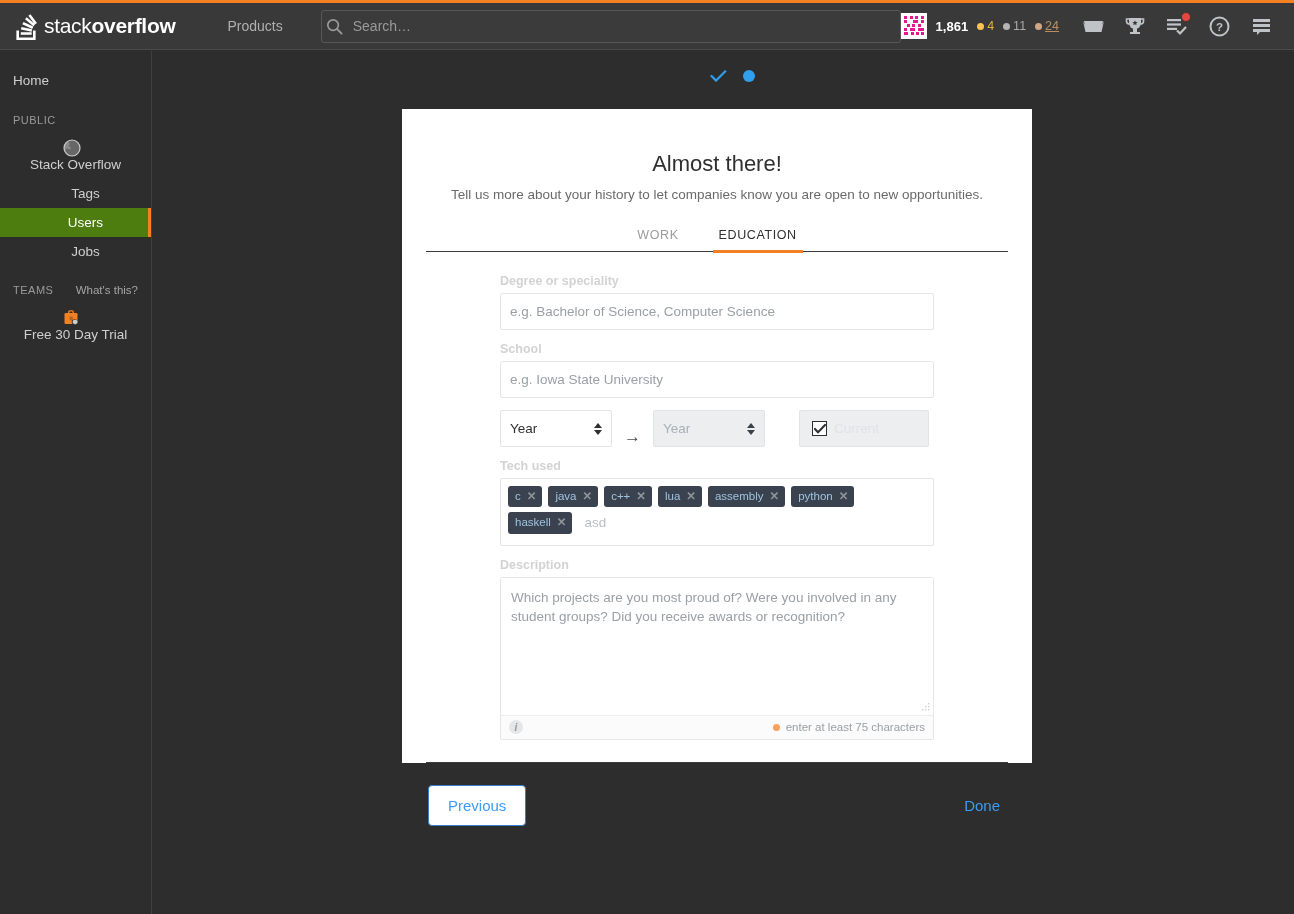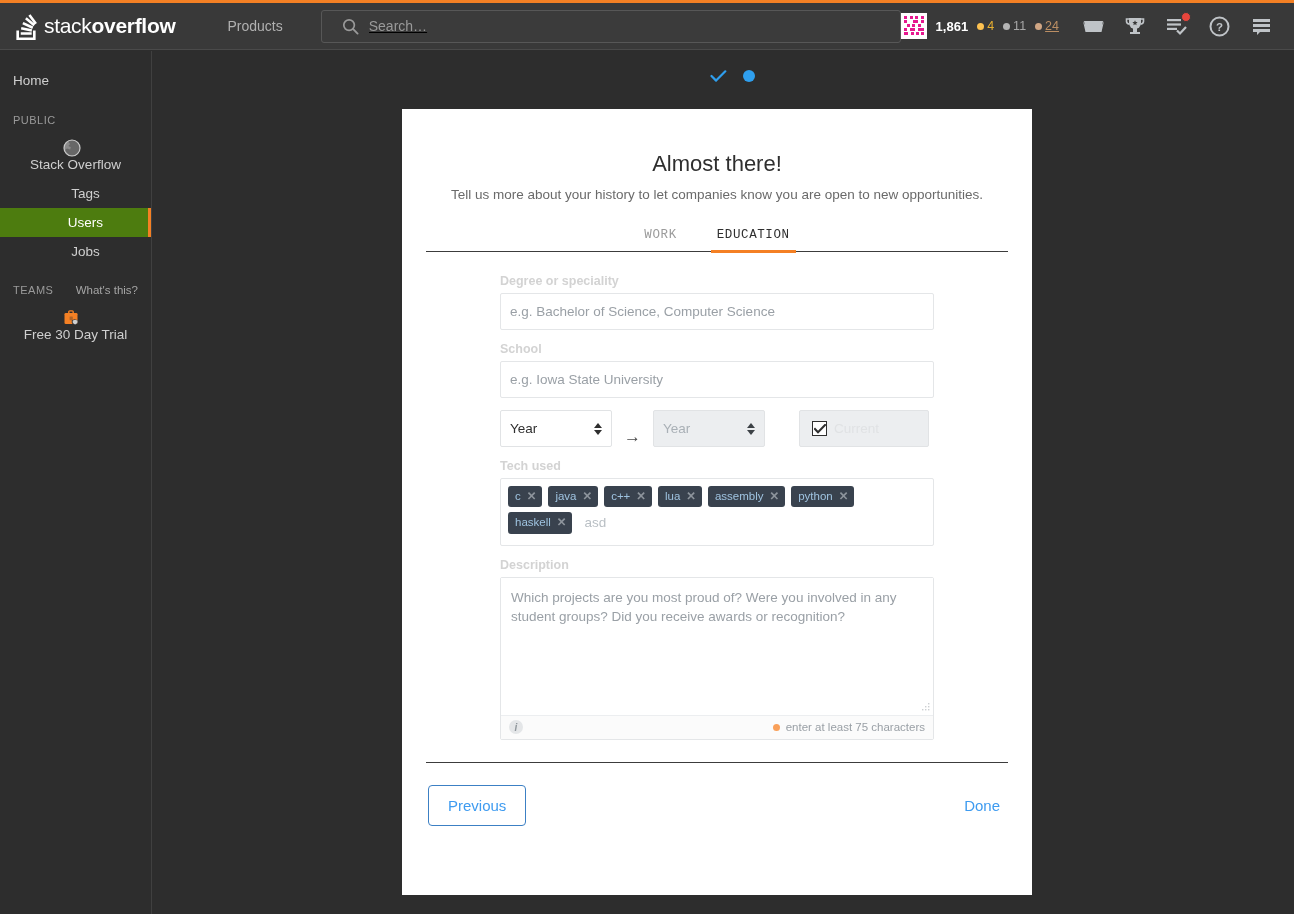--- a/index.html
+++ b/index.html
@@ -46,22 +46,21 @@
     padding: 8px 10px;
   }
 
   .search-wrap {
     margin-left: 28px;
     width: 622px; height: 33px;
     background: #3b3b3b;
     border: 1px solid #575757;
     border-radius: 3px;
     display: flex; align-items: center;
-    padding: 0 20px;
-    text-decoration: underline;
+    padding: 0 4px;
   }
   .search-icon { width: 17px; height: 17px; flex: 0 0 auto; margin-right: 8px; }
   .search-input {
     flex: 1; background: transparent; border: 0; outline: none;
     color: #d6d6d6; font-size: 14px;
     font-family: "Liberation Sans", sans-serif;
   }
   .search-input::placeholder { color: #9a9a9a; }
 
   .header-right {
@@ -145,39 +144,38 @@
   .progress-dots {
     position: absolute; top: 18px; left: 0; width: 1124px;
     display: flex; align-items: center; justify-content: center;
   }
   .pd-check { margin-right: 16px; }
   .pd-dot { width: 12px; height: 12px; border-radius: 50%; background: #2f9fee; }
 
   
   .modal {
     position: absolute; top: 58px; left: 232px;
-    width: 630px; height: 786px;
+    width: 630px; height: 654px;
     background: #ffffff;
   }
   .modal-inner { padding: 30px 24px 0 24px; }
 
   .modal-title {
     text-align: center; font-size: 22px; color: #2f2f2f;
     font-weight: 400; margin: 12px 0 10px 0;
   }
   .modal-sub {
     text-align: center; font-size: 13.5px; color: #6a6a6a;
     margin-bottom: 26px;
   }
 
   .tabs {
     display: flex; justify-content: center;
     border-bottom: 1px solid #3c3c3c;
     position: relative;
-    font-family: Liberation Mono, monospace;
   }
   .tab {
     font-size: 12.5px; letter-spacing: 0.6px;
     padding: 0 6px 9px 6px; margin: 0 14px;
     cursor: pointer; color: #9b9b9b;
     position: relative;
   }
   .tab.active { color: #2f2f2f; }
   .tab.active::after {
     content: ""; position: absolute; left: 0; right: 0; bottom: -2px;

